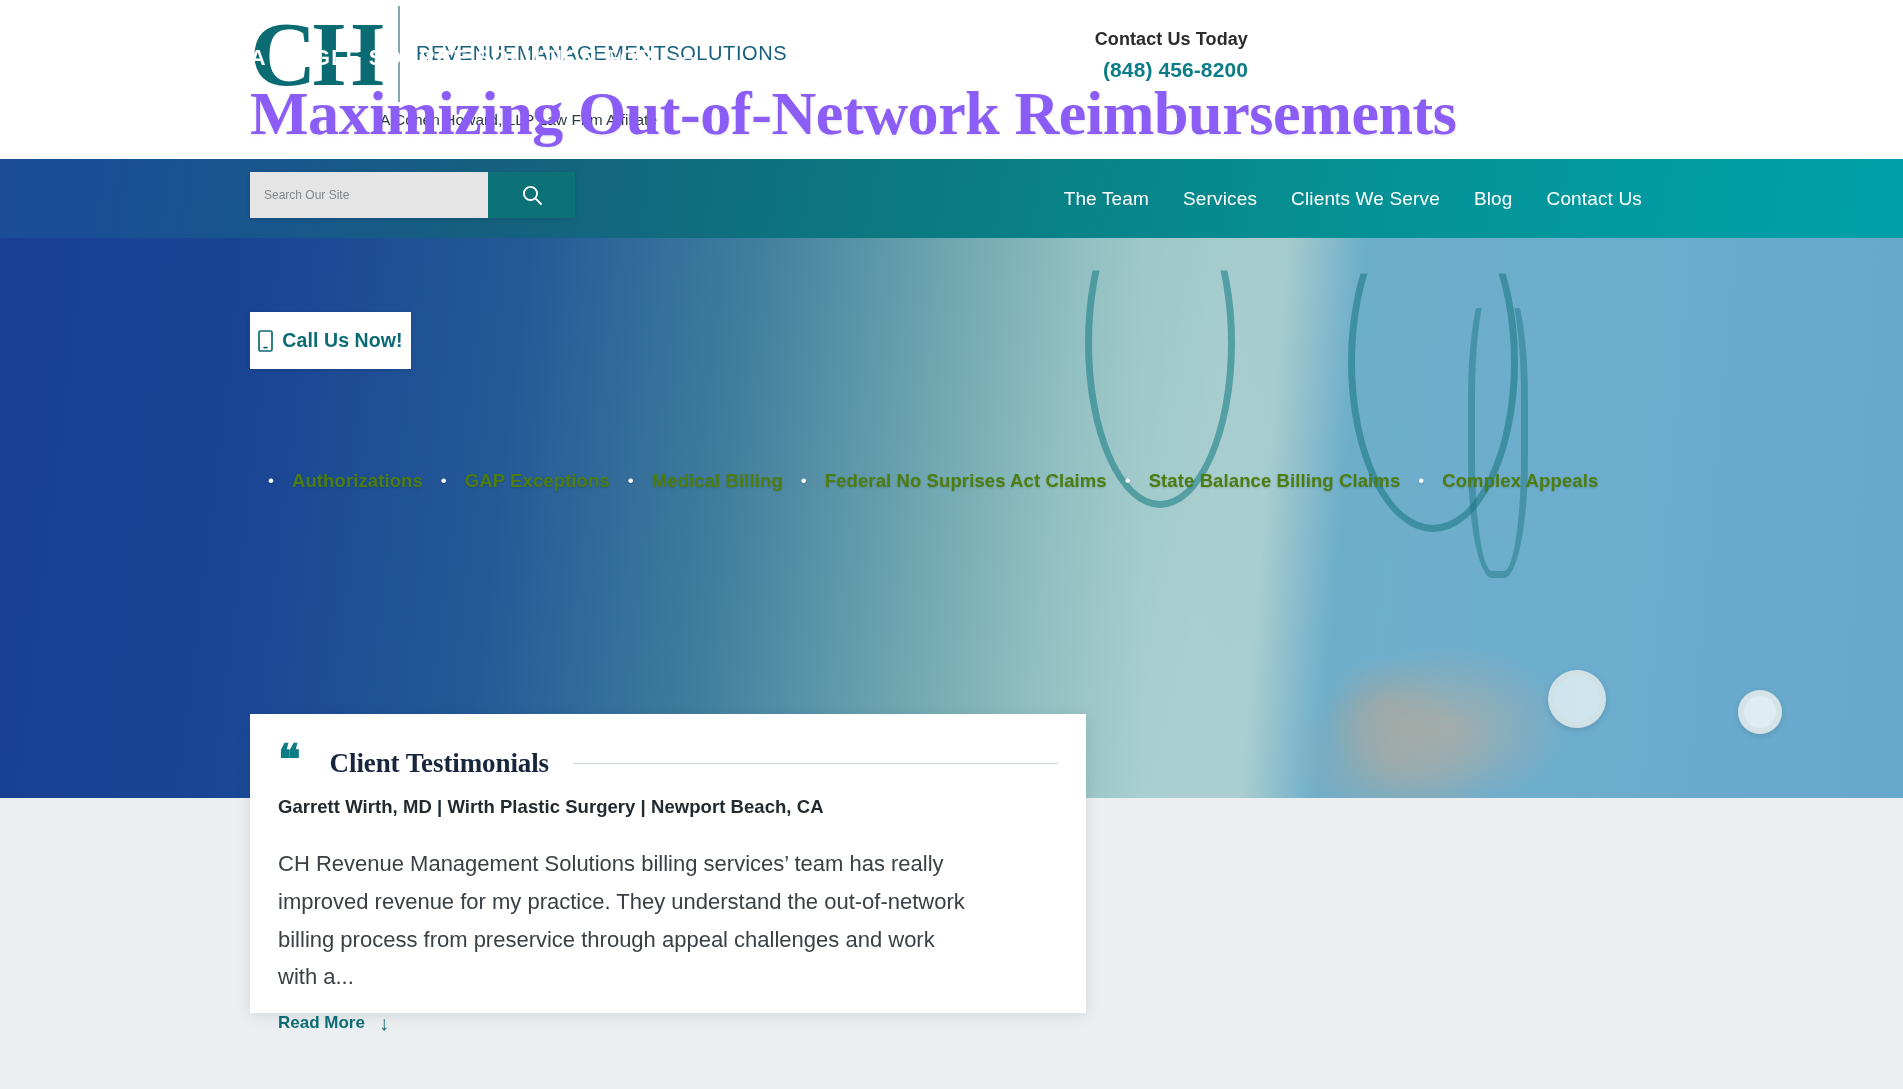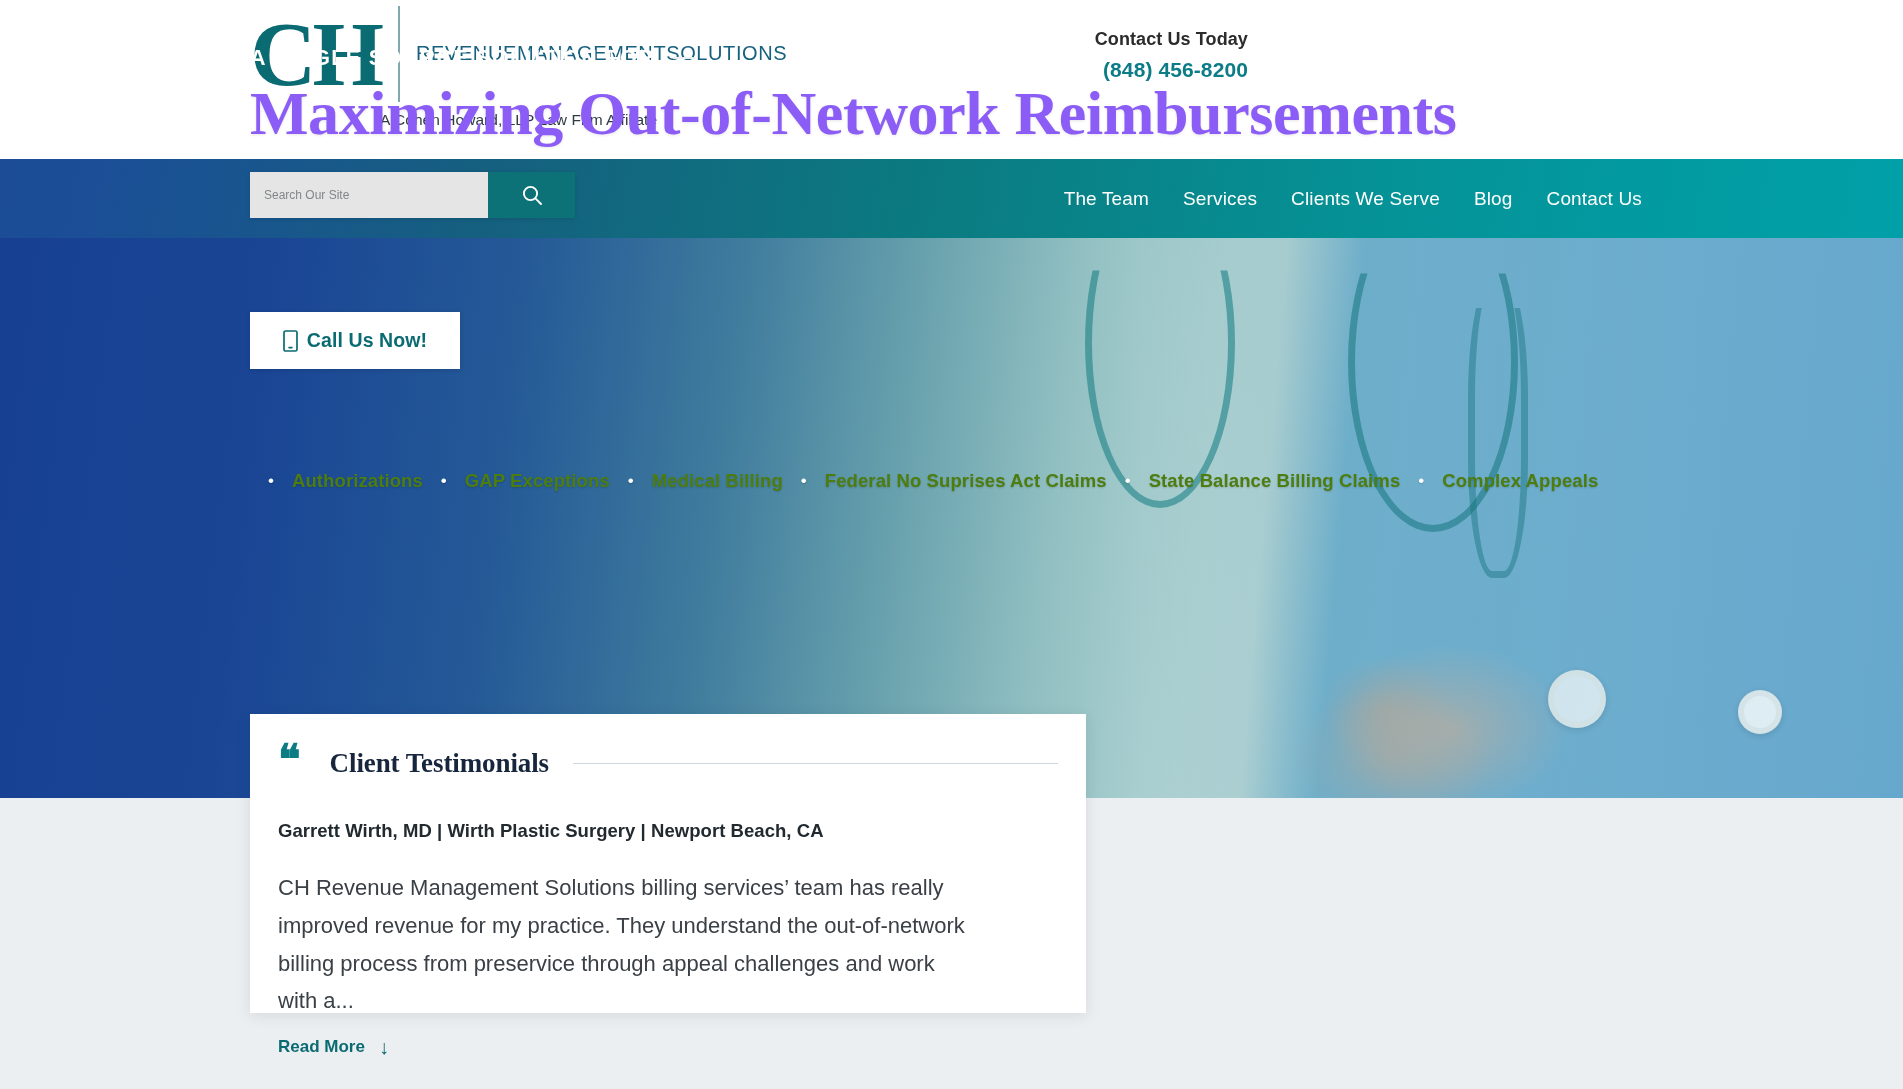--- a/index.html
+++ b/index.html
@@ -205,21 +205,21 @@
   .hb-dot {
     color: #ffffff;
     font-size: 17px;
     padding: 0 18px;
     text-shadow: 0 1px 2px rgba(0,0,0,0.16);
   }
   .cta-btn {
     position: absolute; left: 0; top: 312px;
     background: #ffffff;
     border: none;
-    width: 210px; height: 57px;
+    width: 161px; height: 57px;
     display: flex; align-items: center; justify-content: center;
     gap: 9px;
     cursor: pointer;
     box-shadow: 0 1px 4px rgba(0,0,0,0.14);
   }
   .cta-label {
     color: #0b6b72;
     font-size: 19.5px;
     font-weight: 700;
     letter-spacing: 0.1px;
@@ -262,21 +262,21 @@
     letter-spacing: -0.1px;
     white-space: nowrap;
     margin-left: 16px;
   }
   .card-rule {
     flex: 1; height: 1px;
     background: #ccd7e0;
     margin-left: 10px;
   }
   .card-author {
-    margin-top: 34px;
+    margin-top: 10px;
     font-size: 18.5px;
     font-weight: 700;
     color: #222a2f;
     letter-spacing: 0.05px;
   }
   .card-body {
     margin-top: 27px;
     font-size: 22px;
     color: #3a4045;
     line-height: 1.72;

